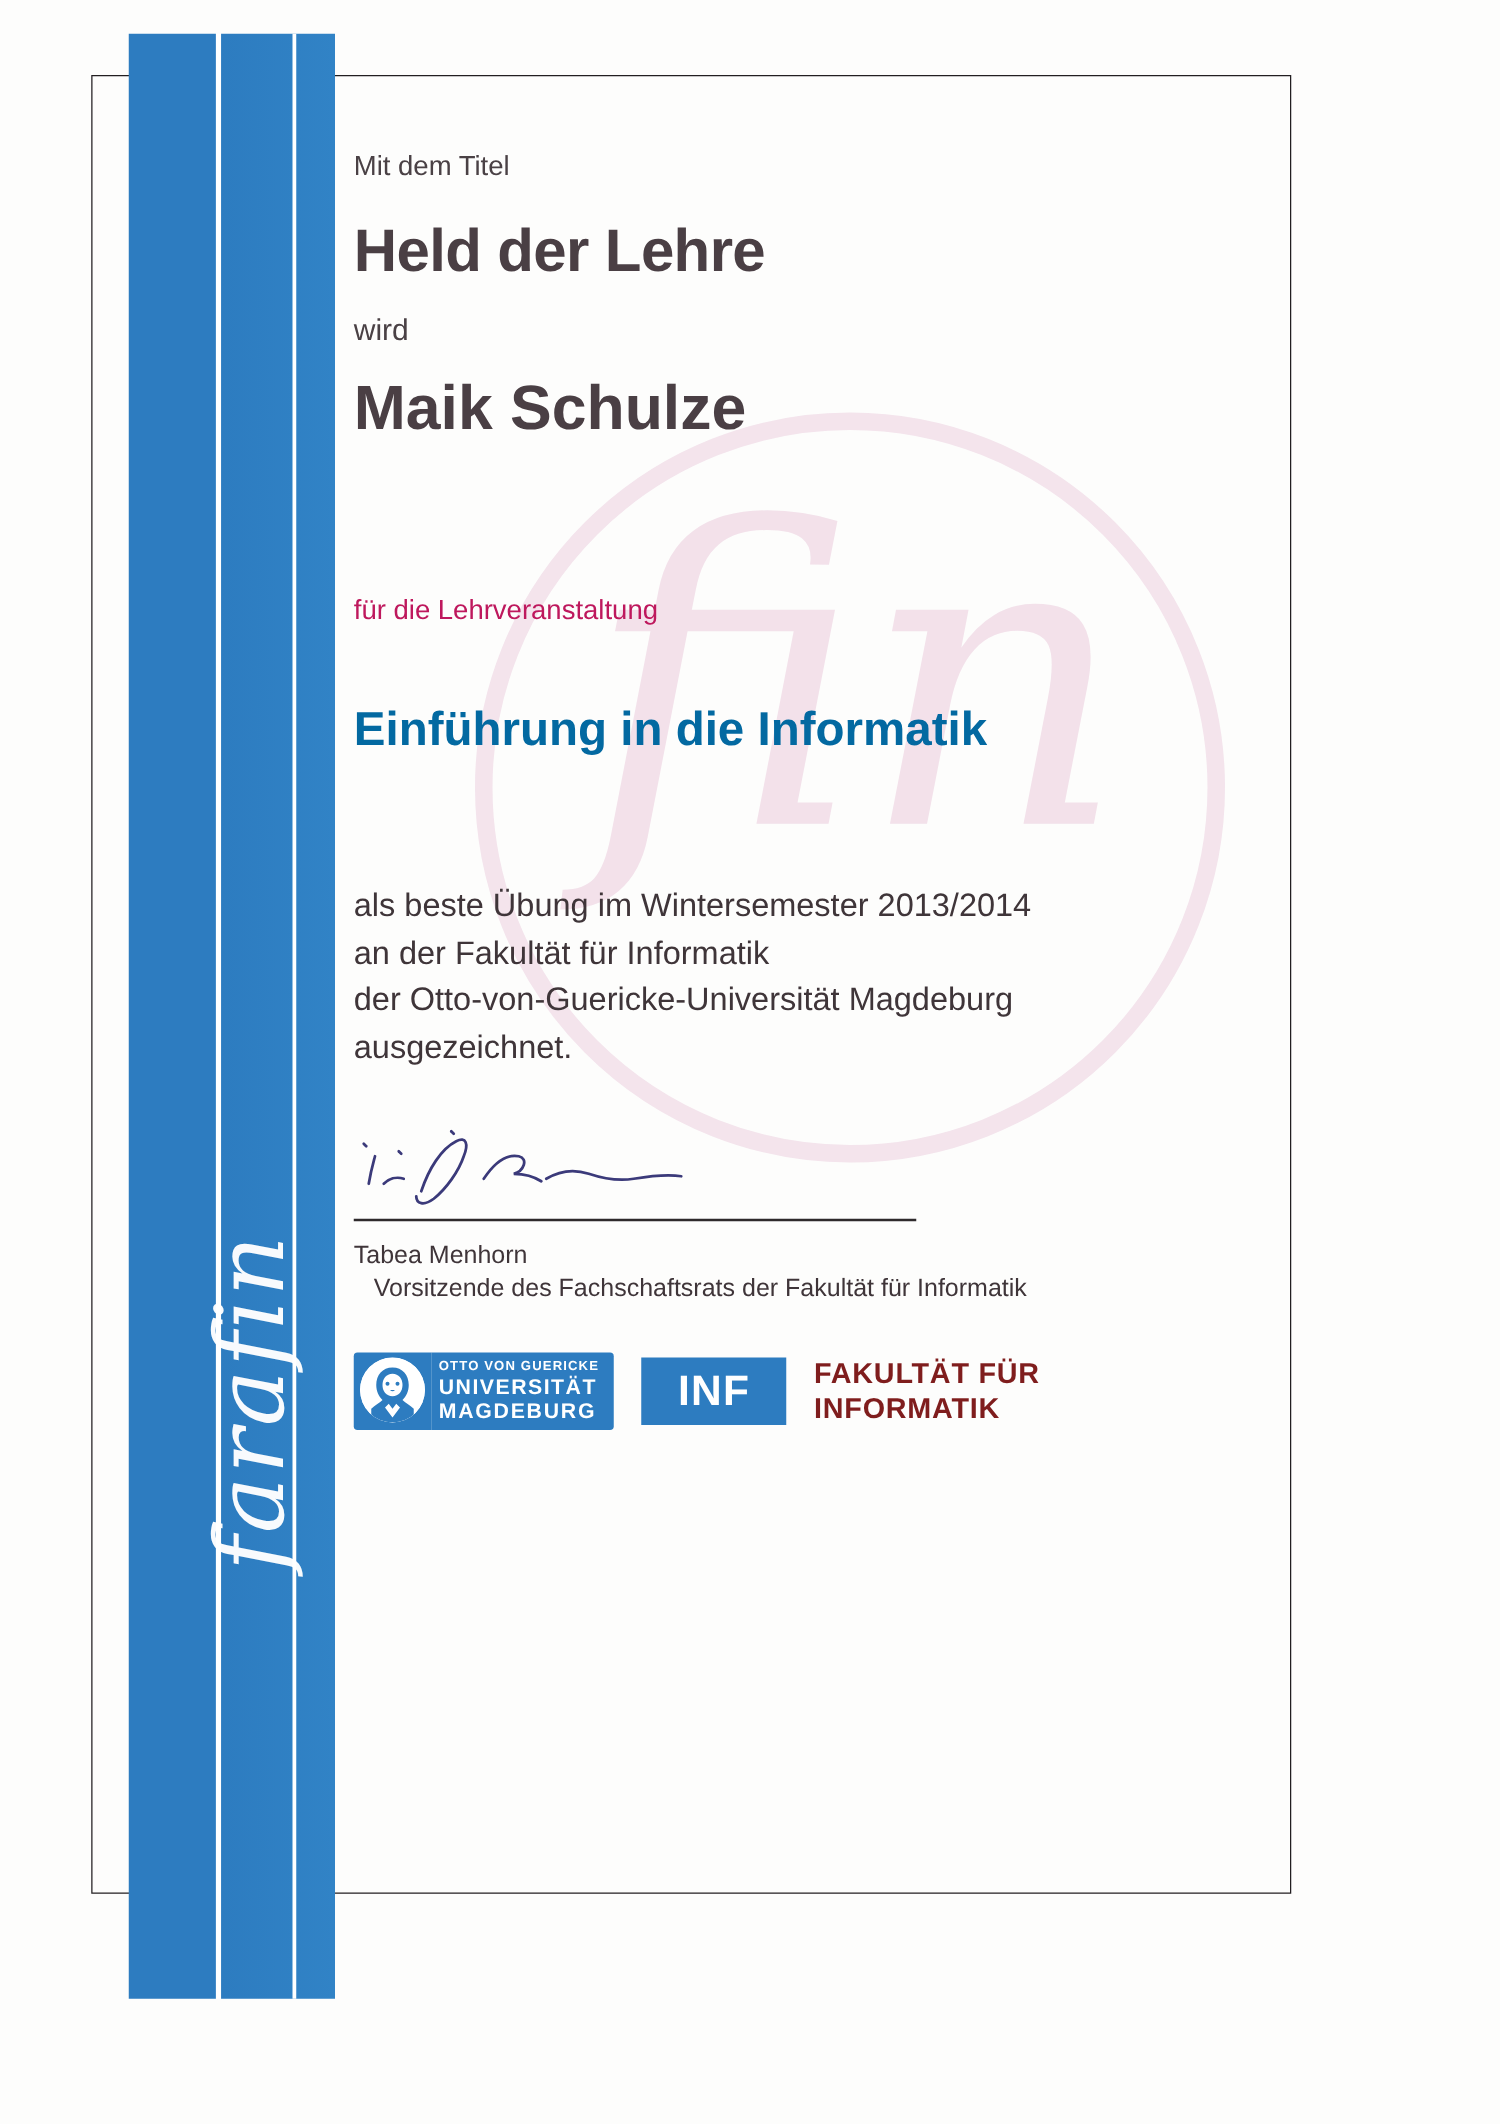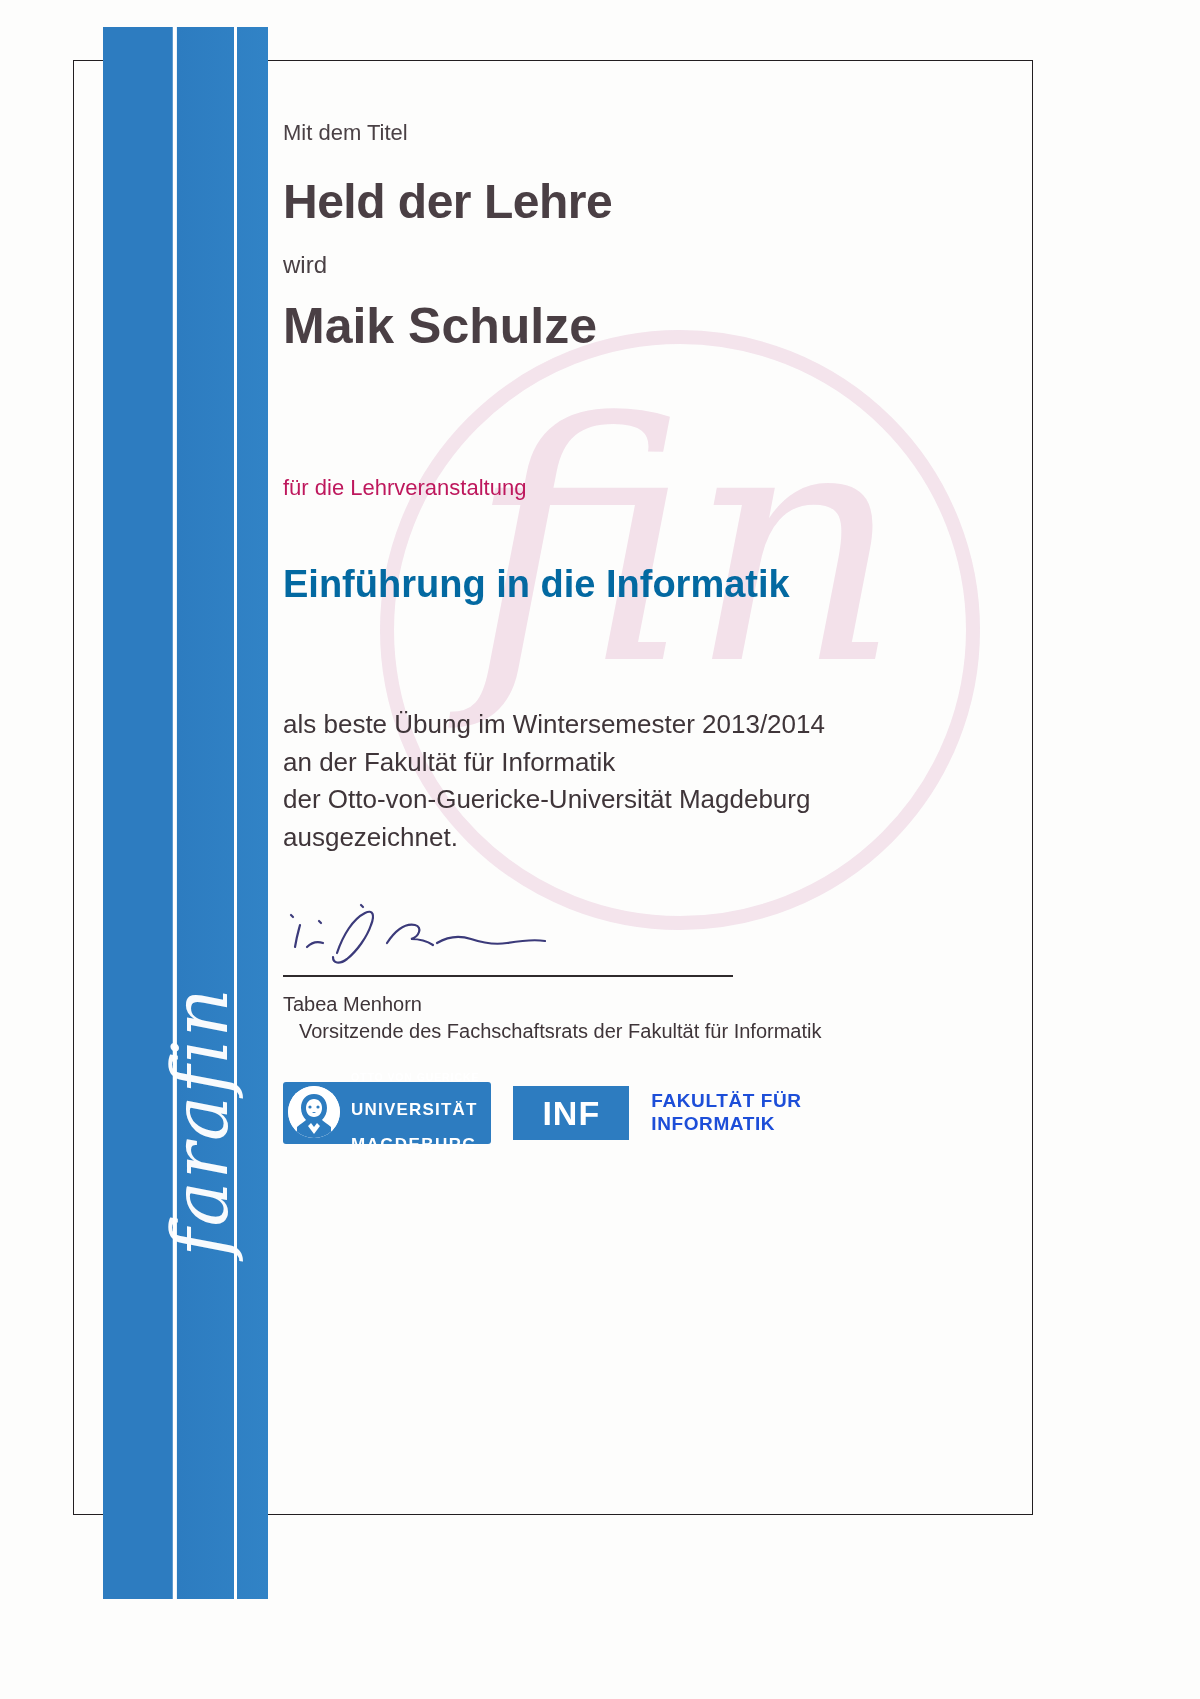--- a/index.html
+++ b/index.html
@@ -214,45 +214,44 @@
   }
   .ovgu-text {
     background: #2d7cc0;
     color: #ffffff;
     padding: 6px 12px 6px 6px;
     border-radius: 0 3px 3px 0;
     display: flex;
     flex-direction: column;
     justify-content: center;
     line-height: 1.12;
-    gap: 16px;
   }
   .ovgu-l1 { font-size: 10.5px; letter-spacing: 0.9px; font-weight: bold; }
   .ovgu-l2 { font-size: 17px; letter-spacing: 1.2px; font-weight: bold; }
   .ovgu-l3 { font-size: 17px; letter-spacing: 1.4px; font-weight: bold; }
 
   .inf-box {
     margin-left: 22px;
     background: #2d7cc0;
     color: #ffffff;
     width: 116px;
     height: 54px;
     display: flex;
     align-items: center;
     justify-content: center;
     font-size: 34px;
     font-weight: bold;
     letter-spacing: 1px;
   }
   .fak-text {
     margin-left: 22px;
-    font-size: 19px;
+    font-size: 23px;
     font-weight: bold;
     line-height: 1.2;
-    color: #1d4ed8;
+    color: #7f1d1d;
     letter-spacing: 0.6px;
   }
 </style>
 </head>
 <body>
 
 <div class="scan">
 
   <div class="frame"></div>
 

